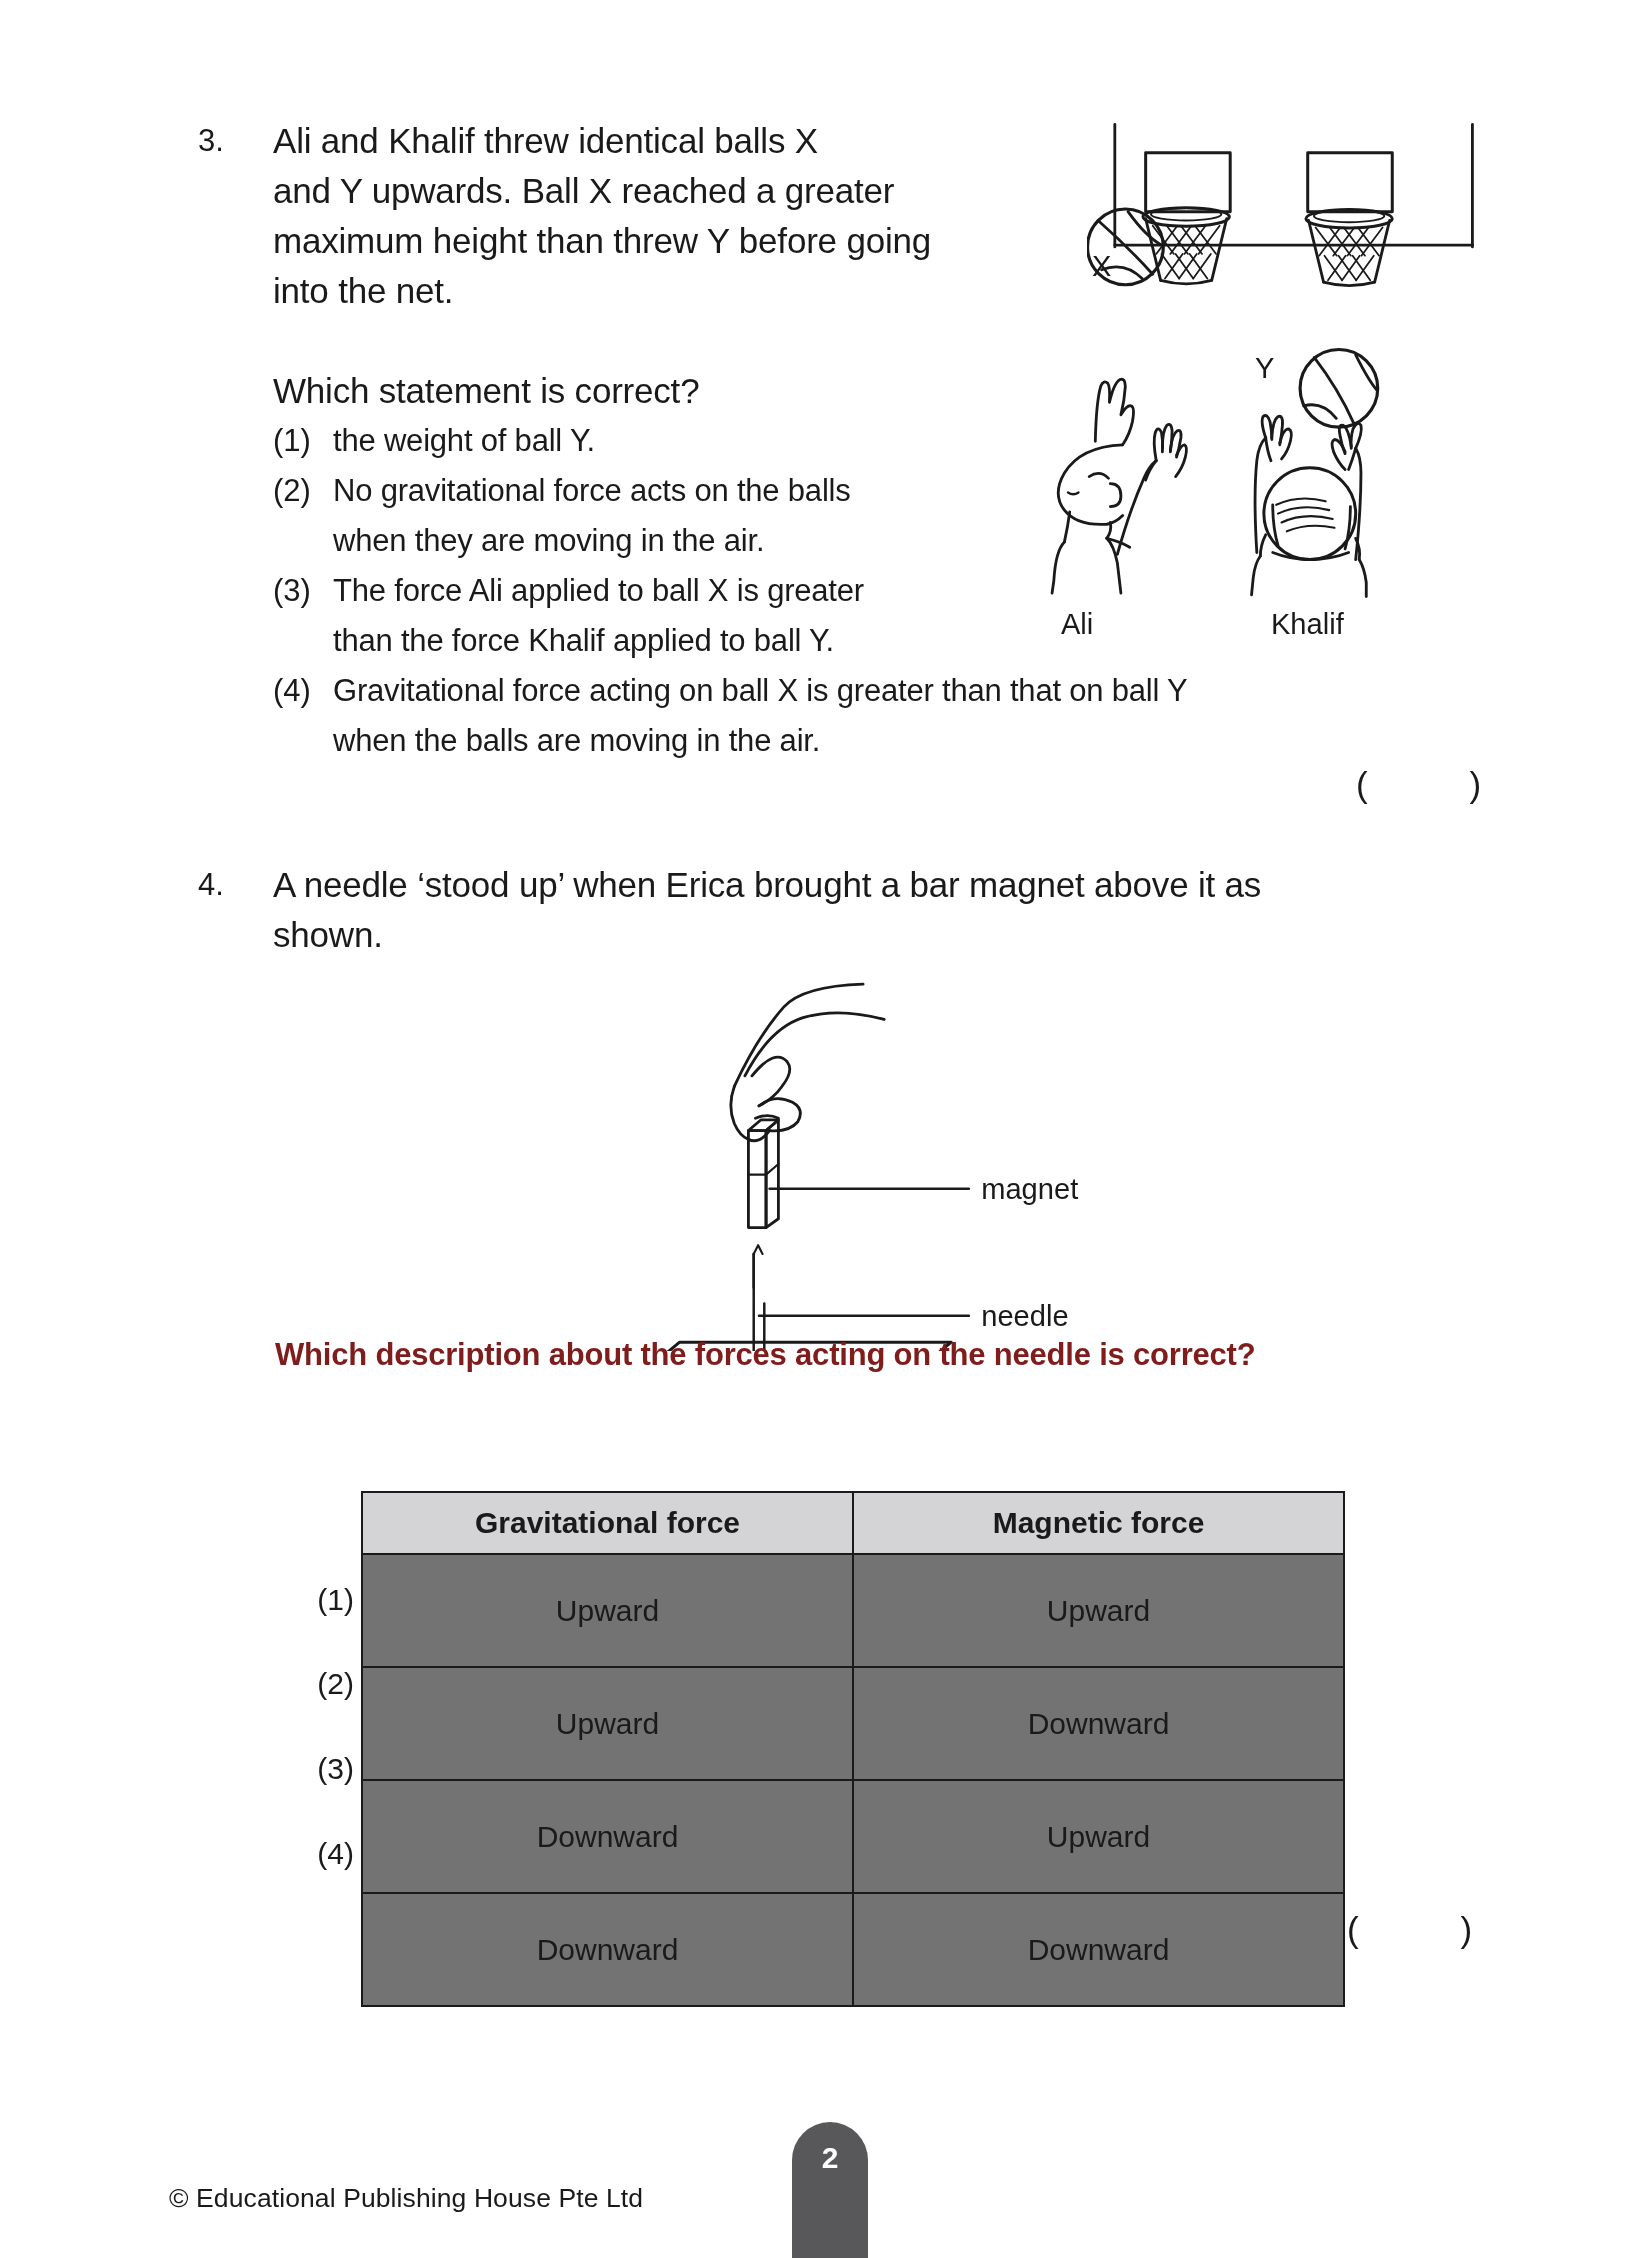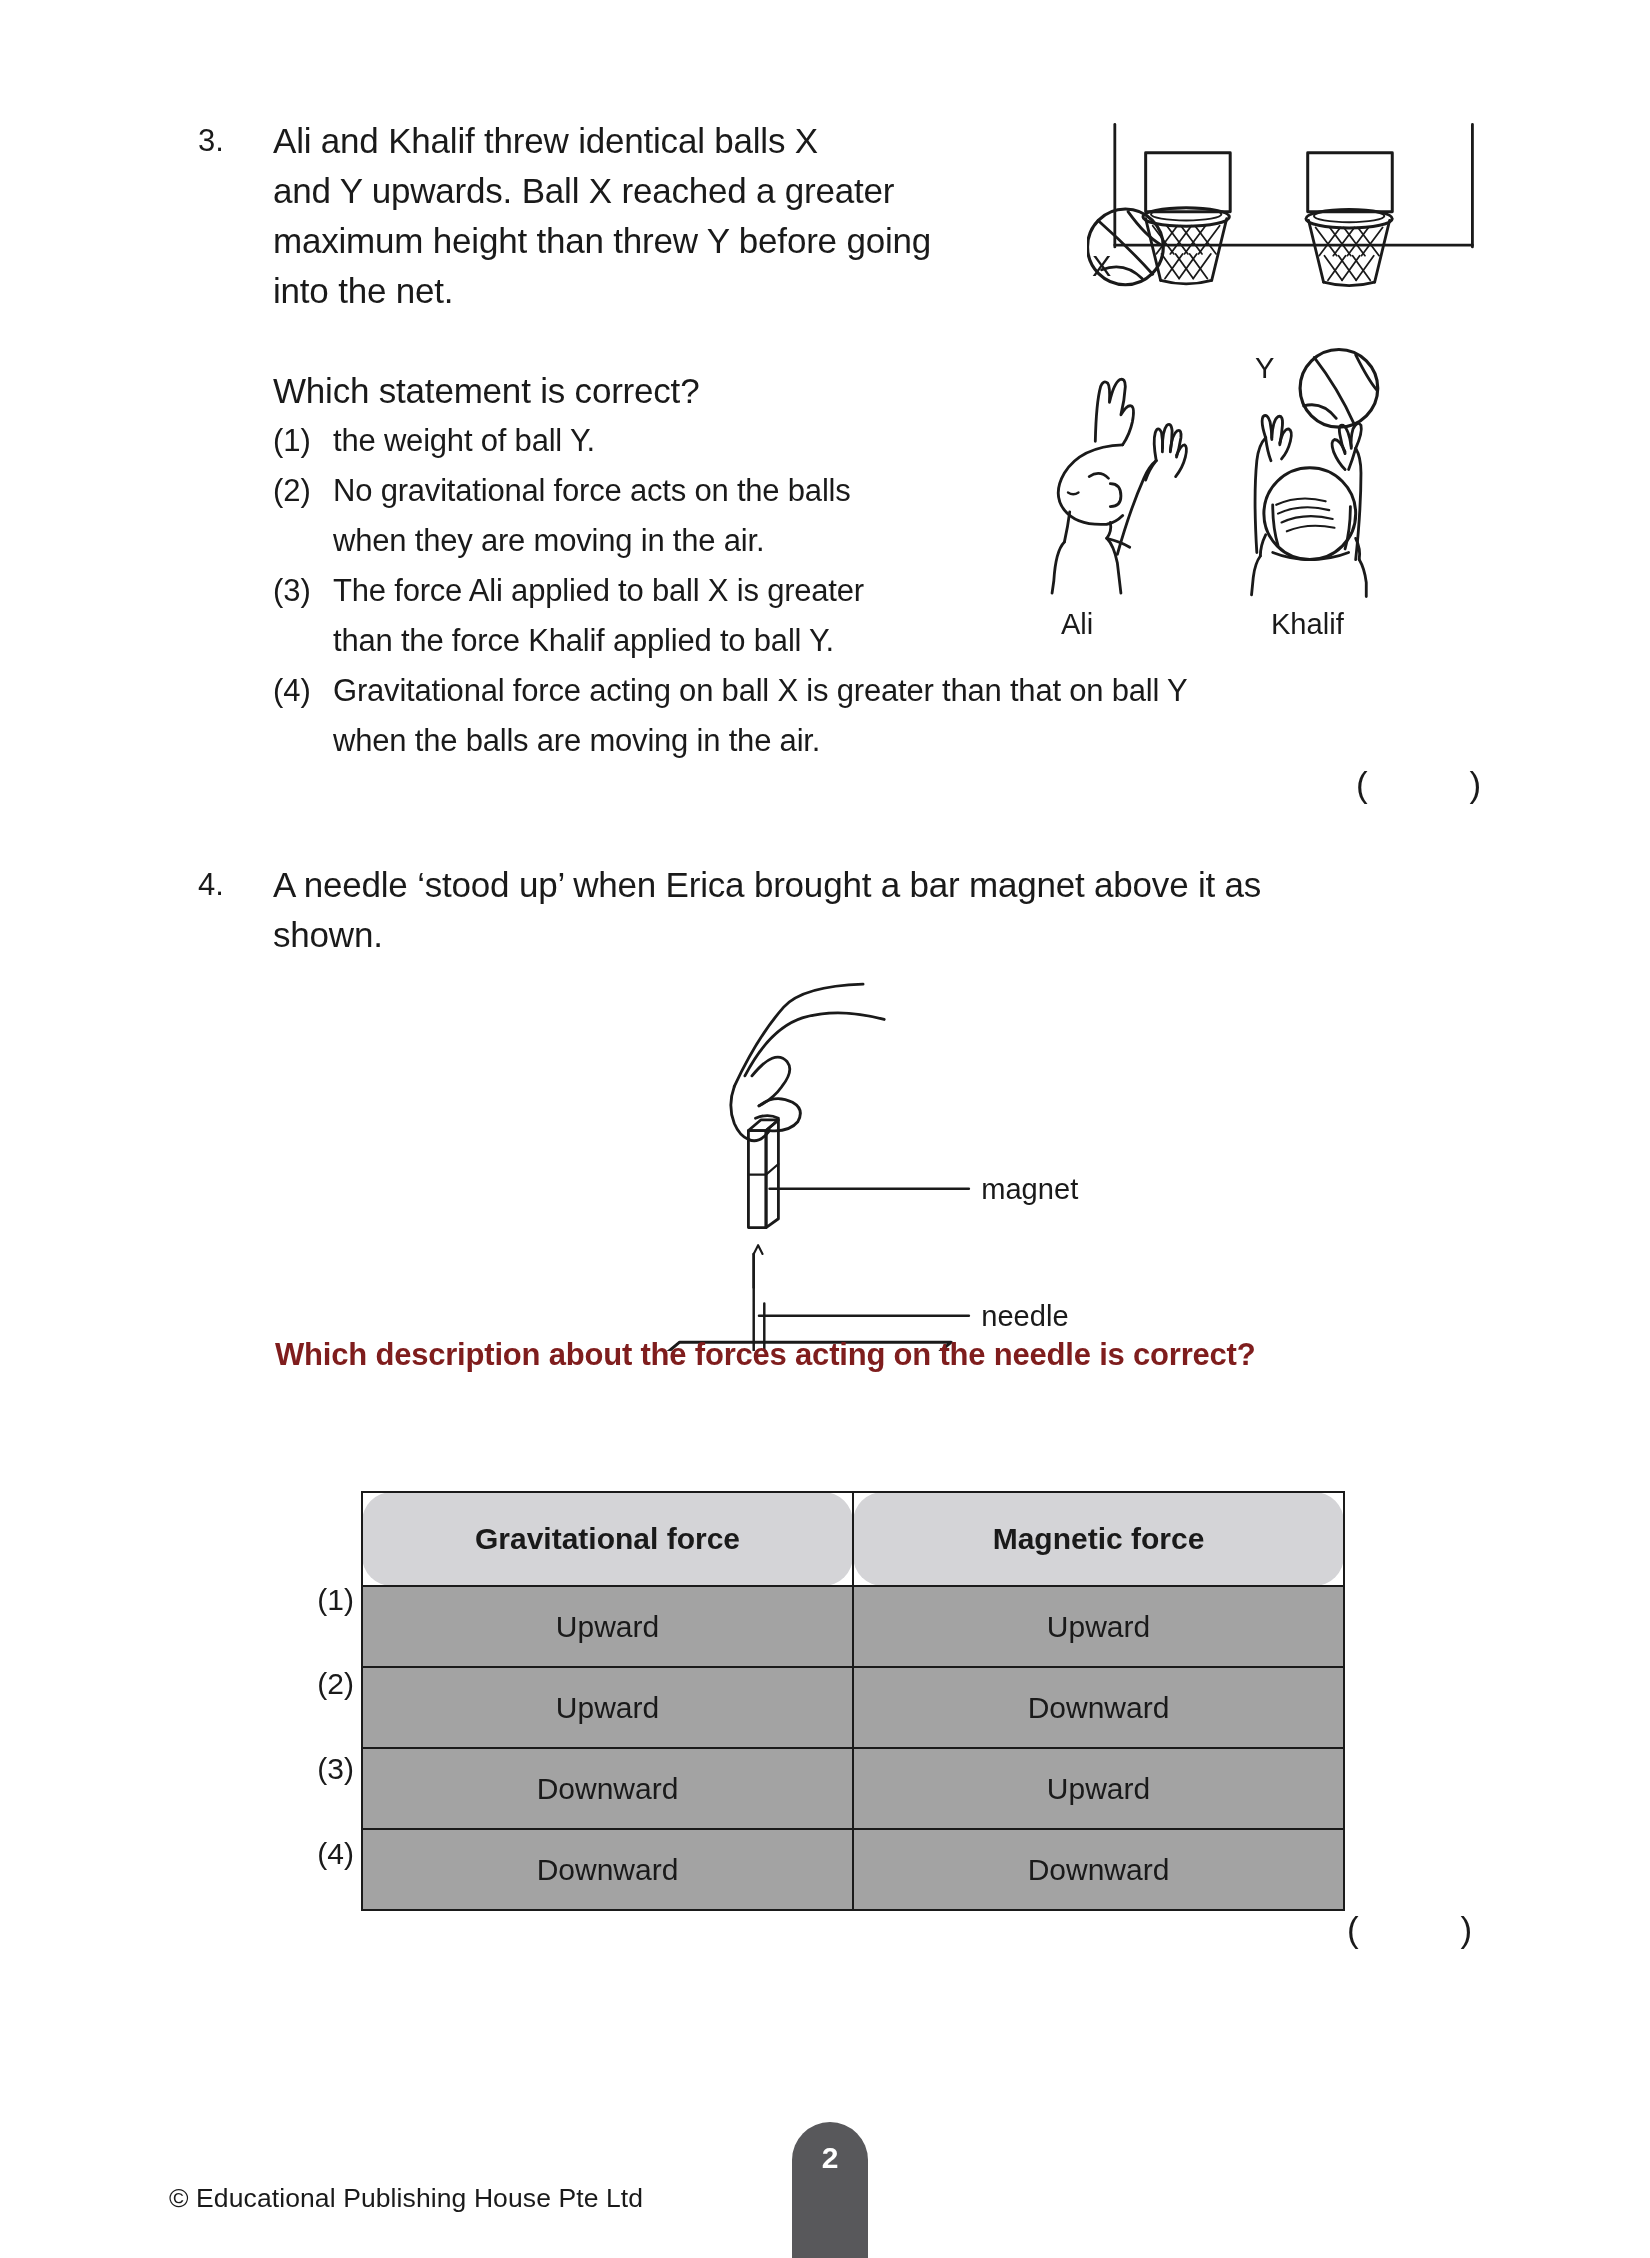--- a/index.html
+++ b/index.html
@@ -171,27 +171,26 @@
   table.forces th, table.forces td {
     border: 2.6px solid #1a1a1a;
     text-align: center;
     font-size: 30px;
     color: #1a1a1a;
   }
   table.forces th {
     background: #d4d4d7;
     font-weight: bold;
     height: 60px;
-    padding: 16px;
-    border-radius: 30px;
+    padding: 0;
   }
   table.forces td {
     height: 79px;
-    padding: 0;
-    background: #a3a3a3;
+    padding: 16px;
+    background: #737373;
   }
   .rowlabel {
     position: absolute;
     left: 0px;
     width: 81px;
     text-align: right;
     font-size: 30px;
     color: #1a1a1a;
   }
 

